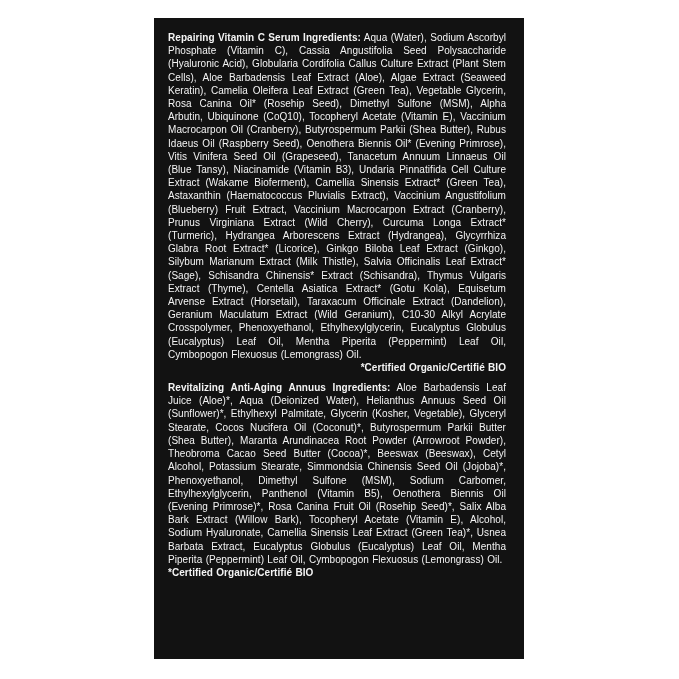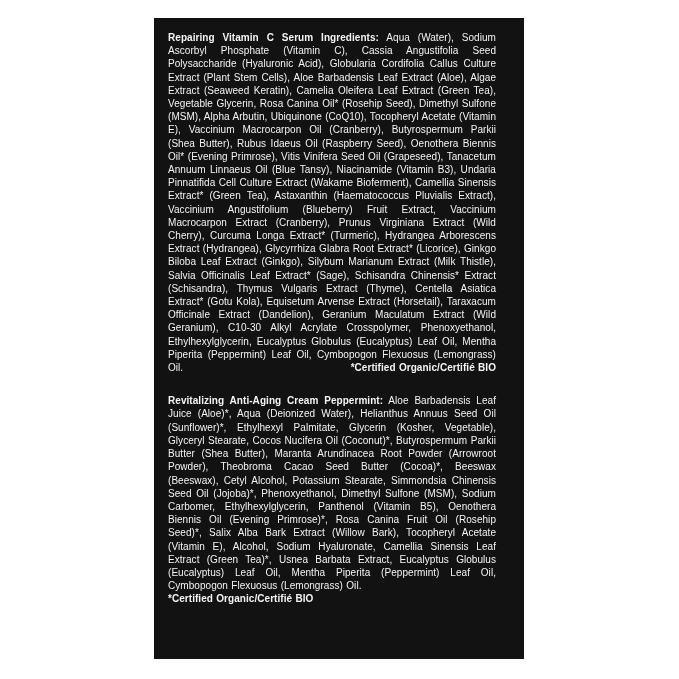--- a/index.html
+++ b/index.html
@@ -17,21 +17,21 @@
   }
   .label-box {
     position: absolute;
     left: 154px;
     top: 18px;
     width: 370px;
     min-height: 641px;
     box-sizing: border-box;
     background: #121212;
     color: #f4f4f4;
-    padding: 13px 28px 12px 14px;
+    padding: 13px 18px 12px 14px;
   }
   .para {
     margin: 0;
     font-size: 10px;
     line-height: 13.2px;
     text-align: justify;
     letter-spacing: 0.05px;
     word-spacing: 0.5px;
   }
   .para + .para {
@@ -56,19 +56,19 @@
 <div class="canvas">
   <div class="label-box">
 
     <p class="para">
       <span class="heading">Repairing Vitamin C Serum Ingredients:</span>
       <span>Aqua (Water), Sodium Ascorbyl Phosphate (Vitamin C), Cassia Angustifolia Seed Polysaccharide (Hyaluronic Acid), Globularia Cordifolia Callus Culture Extract (Plant Stem Cells), Aloe Barbadensis Leaf Extract (Aloe), Algae Extract (Seaweed Keratin), Camelia Oleifera Leaf Extract (Green Tea), Vegetable Glycerin, Rosa Canina Oil* (Rosehip Seed), Dimethyl Sulfone (MSM), Alpha Arbutin, Ubiquinone (CoQ10), Tocopheryl Acetate (Vitamin E), Vaccinium Macrocarpon Oil (Cranberry), Butyrospermum Parkii (Shea Butter), Rubus Idaeus Oil (Raspberry Seed), Oenothera Biennis Oil* (Evening Primrose), Vitis Vinifera Seed Oil (Grapeseed), Tanacetum Annuum Linnaeus Oil (Blue Tansy), Niacinamide (Vitamin B3), Undaria Pinnatifida Cell Culture Extract (Wakame Bioferment), Camellia Sinensis Extract* (Green Tea), Astaxanthin (Haematococcus Pluvialis Extract), Vaccinium Angustifolium (Blueberry) Fruit Extract, Vaccinium Macrocarpon Extract (Cranberry), Prunus Virginiana Extract (Wild Cherry), Curcuma Longa Extract* (Turmeric), Hydrangea Arborescens Extract (Hydrangea), Glycyrrhiza Glabra Root Extract* (Licorice), Ginkgo Biloba Leaf Extract (Ginkgo), Silybum Marianum Extract (Milk Thistle), Salvia Officinalis Leaf Extract* (Sage), Schisandra Chinensis* Extract (Schisandra), Thymus Vulgaris Extract (Thyme), Centella Asiatica Extract* (Gotu Kola), Equisetum Arvense Extract (Horsetail), Taraxacum Officinale Extract (Dandelion), Geranium Maculatum Extract (Wild Geranium), C10-30 Alkyl Acrylate Crosspolymer, Phenoxyethanol, Ethylhexylglycerin, Eucalyptus Globulus (Eucalyptus) Leaf Oil, Mentha Piperita (Peppermint) Leaf Oil, Cymbopogon Flexuosus (Lemongrass) Oil.</span>
       <span class="cert-inline">*Certified Organic/Certifié BIO</span>
     </p>
 
     <p class="para">
-      <span class="heading">Revitalizing Anti-Aging Cream Peppermint:</span>
+      <span class="heading">Revitalizing Anti-Aging Annuus Ingredients:</span>
       <span>Aloe Barbadensis Leaf Juice (Aloe)*, Aqua (Deionized Water), Helianthus Annuus Seed Oil (Sunflower)*, Ethylhexyl Palmitate, Glycerin (Kosher, Vegetable), Glyceryl Stearate, Cocos Nucifera Oil (Coconut)*, Butyrospermum Parkii Butter (Shea Butter), Maranta Arundinacea Root Powder (Arrowroot Powder), Theobroma Cacao Seed Butter (Cocoa)*, Beeswax (Beeswax), Cetyl Alcohol, Potassium Stearate, Simmondsia Chinensis Seed Oil (Jojoba)*, Phenoxyethanol, Dimethyl Sulfone (MSM), Sodium Carbomer, Ethylhexylglycerin, Panthenol (Vitamin B5), Oenothera Biennis Oil (Evening Primrose)*, Rosa Canina Fruit Oil (Rosehip Seed)*, Salix Alba Bark Extract (Willow Bark), Tocopheryl Acetate (Vitamin E), Alcohol, Sodium Hyaluronate, Camellia Sinensis Leaf Extract (Green Tea)*, Usnea Barbata Extract, Eucalyptus Globulus (Eucalyptus) Leaf Oil, Mentha Piperita (Peppermint) Leaf Oil, Cymbopogon Flexuosus (Lemongrass) Oil.</span>
       <span class="cert-block">*Certified Organic/Certifié BIO</span>
     </p>
 
   </div>
 </div>
 
 </body></html>

